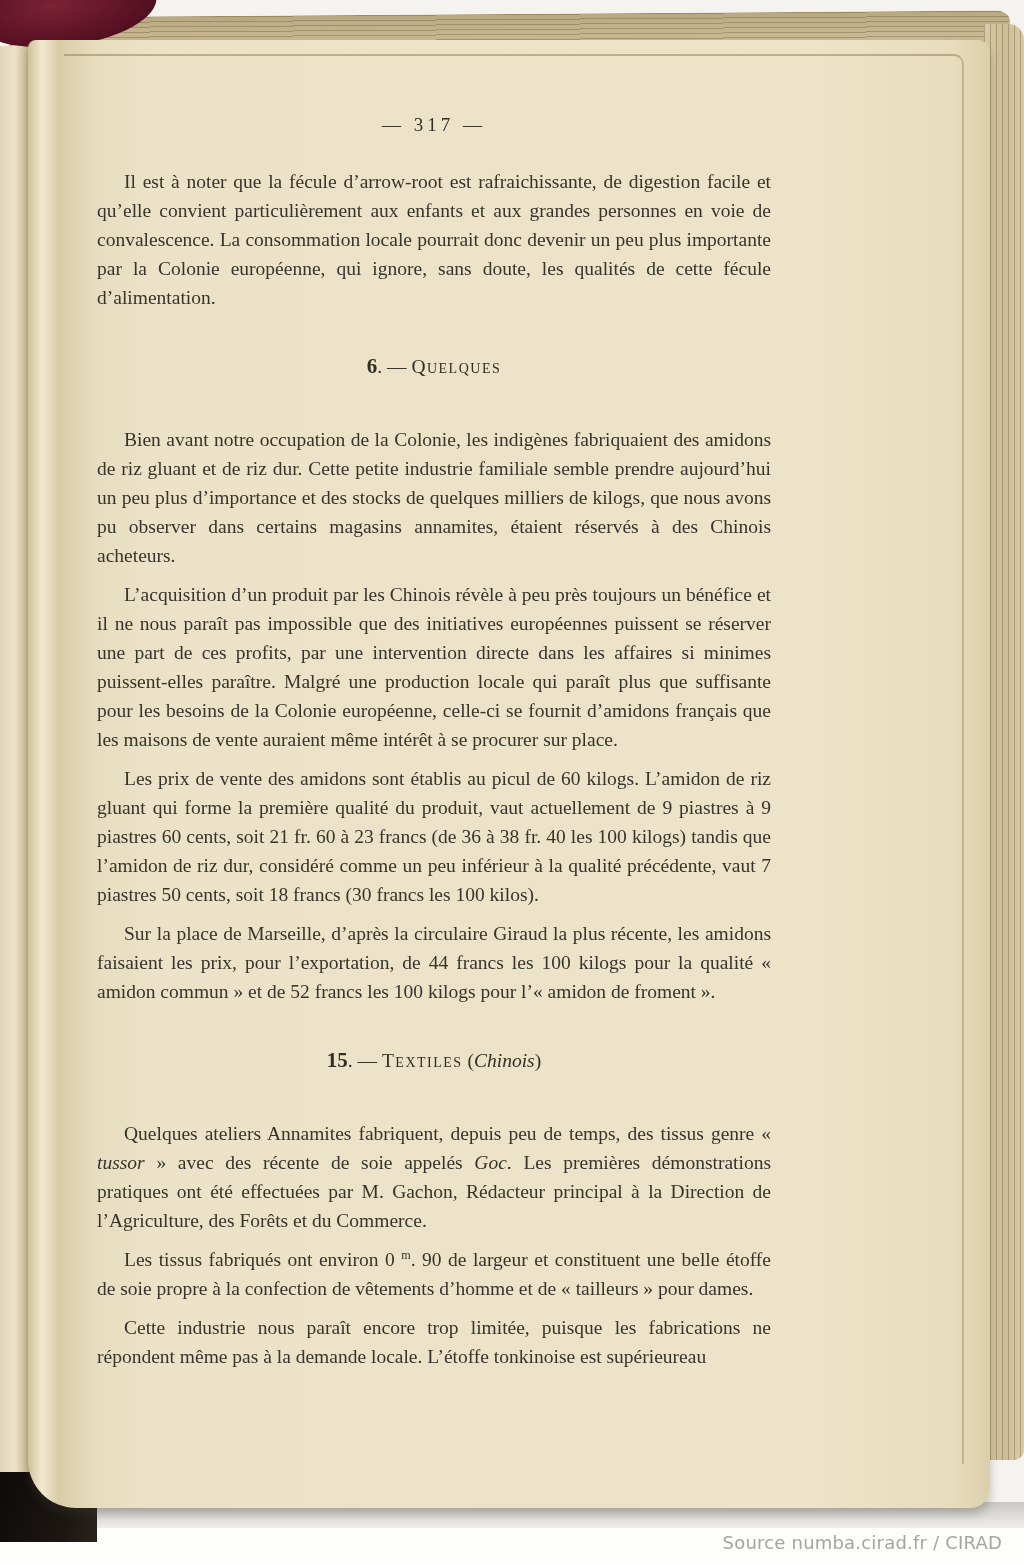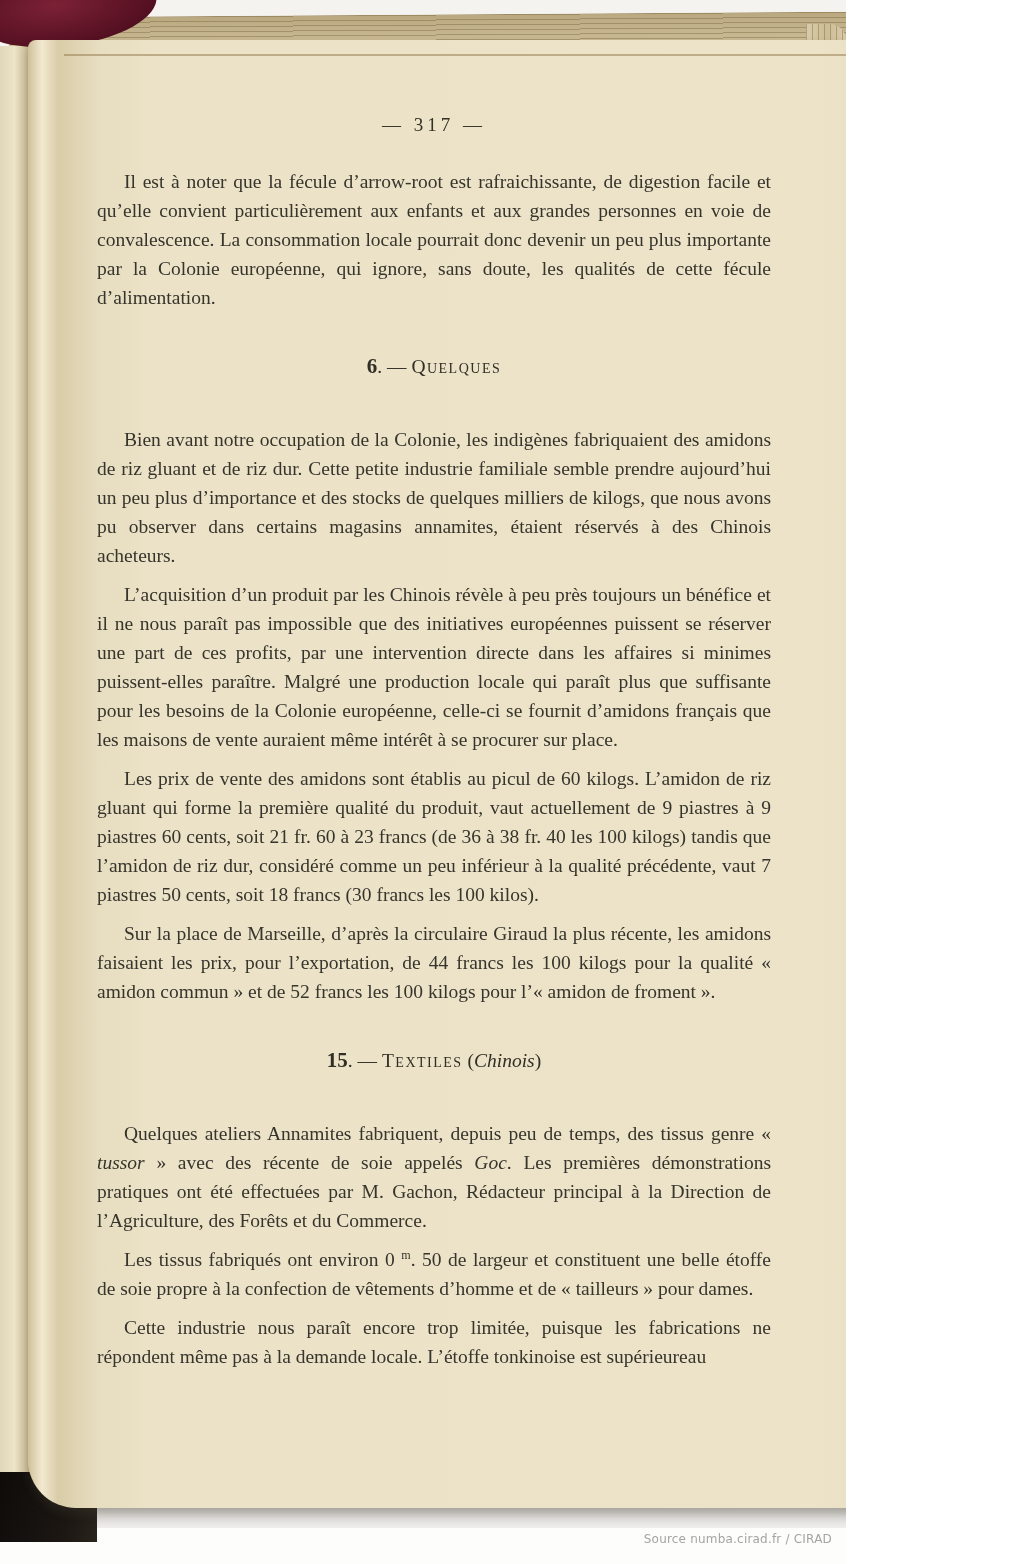--- a/index.html
+++ b/index.html
@@ -1,18 +1,18 @@
 <!DOCTYPE html>
 <html><head>
 <meta charset="utf-8">
 <style>
   * { margin:0; padding:0; box-sizing:border-box; }
   html,body { background:#ffffff; }
   .photo {
-    position:relative; width:846px; height:1564px;
+    position:relative; width:1024px; height:1564px;
     background:#f4f3f0; overflow:hidden;
     font-family:"Liberation Serif", serif;
   }
   
   .white-bottom-strip {
     position:absolute; left:0; right:0; bottom:0; height:42px;
     background:#fdfdfc; z-index:1;
   }
   .shadow-band {
     position:absolute; left:90px; right:0; top:1502px; height:26px;
@@ -88,22 +88,22 @@
     text-align:center; text-indent:0; margin:40px 0 44px 0;
     font-size:19.5px; color:#312e25;
   }
   .heading .num { font-weight:bold; font-size:21px; }
   .heading .sc { font-variant:small-caps; letter-spacing:1.5px; }
   .sc { font-variant:small-caps; }
   .it { font-style:italic; }
   .sup { vertical-align:super; font-size:0.62em; line-height:0; }
   
   .source-bar {
-    position:absolute; right:14px; top:1532px; height:24px;
-    font-family:"DejaVu Sans", sans-serif; font-size:12px;
+    position:absolute; right:22px; top:1532px; height:24px;
+    font-family:"DejaVu Sans", sans-serif; font-size:18px;
     color:#a4a4a3; z-index:5; letter-spacing:.2px;text-align:right;
   }
 </style>
 </head>
 <body>
 
 <div class="photo">
 
   <div class="white-bottom-strip"></div>
   <div class="shadow-band"></div>
@@ -120,18 +120,18 @@
   <div class="page-text">
       <div class="pagenum">— 317 —</div>
       <p class="para"><span>Il est à noter que la fécule d’arrow-root est rafraichissante, de digestion facile et qu’elle convient particulièrement aux enfants et aux grandes personnes en voie de convalescence. La consommation locale pourrait donc devenir un peu plus importante par la Colonie européenne, qui ignore, sans doute, les qualités de cette fécule d’alimentation.</span></p>
       <div class="heading"><span class="num">6</span><span>. — </span><span class="sc">Quelques</span></div>
       <p class="para"><span>Bien avant notre occupation de la Colonie, les indigènes fabriquaient des amidons de riz gluant et de riz dur. Cette petite industrie familiale semble prendre aujourd’hui un peu plus d’importance et des stocks de quelques milliers de kilogs, que nous avons pu observer dans certains magasins annamites, étaient réservés à des Chinois acheteurs.</span></p>
       <p class="para"><span>L’acquisition d’un produit par les Chinois révèle à peu près toujours un bénéfice et il ne nous paraît pas impossible que des initiatives européennes puissent se réserver une part de ces profits, par une intervention directe dans les affaires si minimes puissent-elles paraître. Malgré une production locale qui paraît plus que suffisante pour les besoins de la Colonie européenne, celle-ci se fournit d’amidons français que les maisons de vente auraient même intérêt à se procurer sur place.</span></p>
       <p class="para"><span>Les prix de vente des amidons sont établis au picul de 60 kilogs. L’amidon de riz gluant qui forme la première qualité du produit, vaut actuellement de 9 piastres à 9 piastres 60 cents, soit 21 fr. 60 à 23 francs (de 36 à 38 fr. 40 les 100 kilogs) tandis que l’amidon de riz dur, considéré comme un peu inférieur à la qualité précédente, vaut 7 piastres 50 cents, soit 18 francs (30 francs les 100 kilos).</span></p>
       <p class="para"><span>Sur la place de Marseille, d’après la circulaire Giraud la plus récente, les amidons faisaient les prix, pour l’exportation, de 44 francs les 100 kilogs pour la qualité « amidon commun » et de 52 francs les 100 kilogs pour l’« amidon de froment ».</span></p>
       <div class="heading"><span class="num">15</span><span>. — </span><span class="sc">Textiles</span><span> (</span><span class="it">Chinois</span><span>)</span></div>
       <p class="para"><span>Quelques ateliers Annamites fabriquent, depuis peu de temps, des tissus genre « </span><span class="it">tussor</span><span> » avec des récente de soie appelés </span><span class="it">Goc</span><span>. Les premières démonstrations pratiques ont été effectuées par M. Gachon, Rédacteur principal à la Direction de l’Agriculture, des Forêts et du Commerce.</span></p>
-      <p class="para"><span>Les tissus fabriqués ont environ 0 </span><span class="sup">m</span><span>. 50 de largeur et constituent une belle étoffe de soie propre à la confection de vêtements d’homme et de « tailleurs » pour dames.</span></p>
+      <p class="para"><span>Les tissus fabriqués ont environ 0 </span><span class="sup">m</span><span>. 90 de largeur et constituent une belle étoffe de soie propre à la confection de vêtements d’homme et de « tailleurs » pour dames.</span></p>
       <p class="para"><span>Cette industrie nous paraît encore trop limitée, puisque les fabrications ne répondent même pas à la demande locale. L’étoffe tonkinoise est supérieureau</span></p>
     </div>
 
   <div class="source-bar">Source numba.cirad.fr / CIRAD</div>
 </div>
 
 </body></html>

